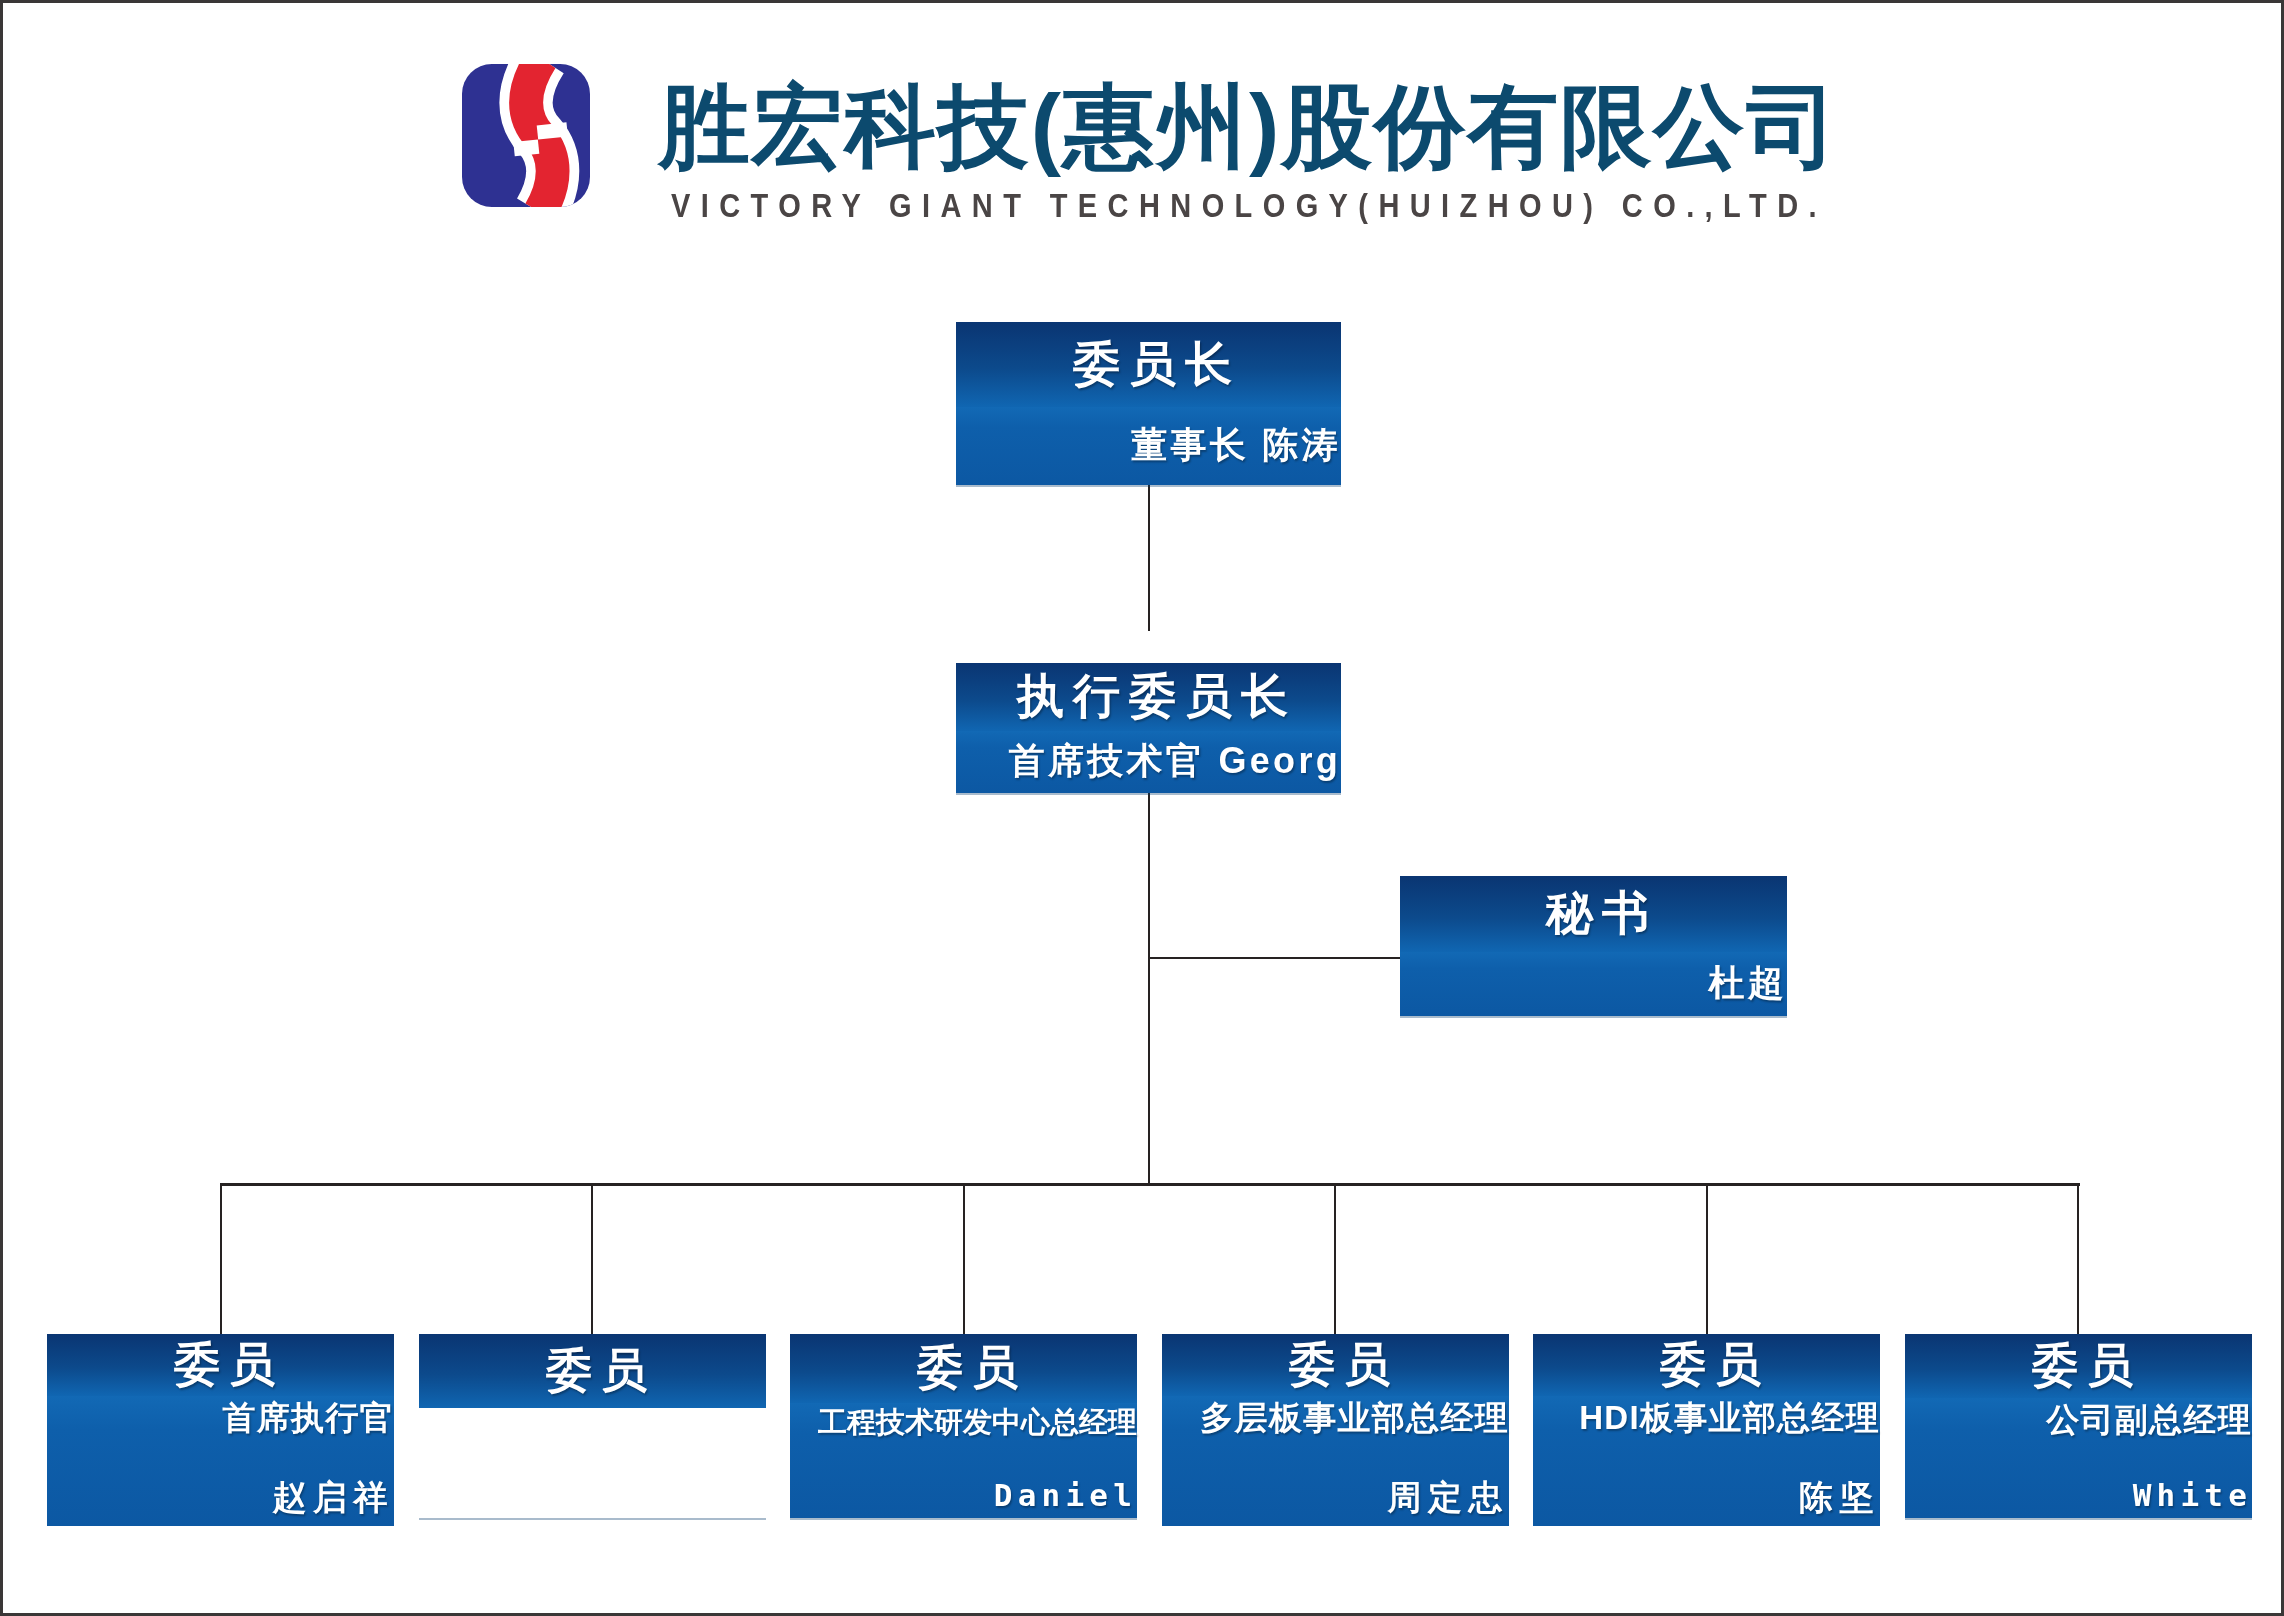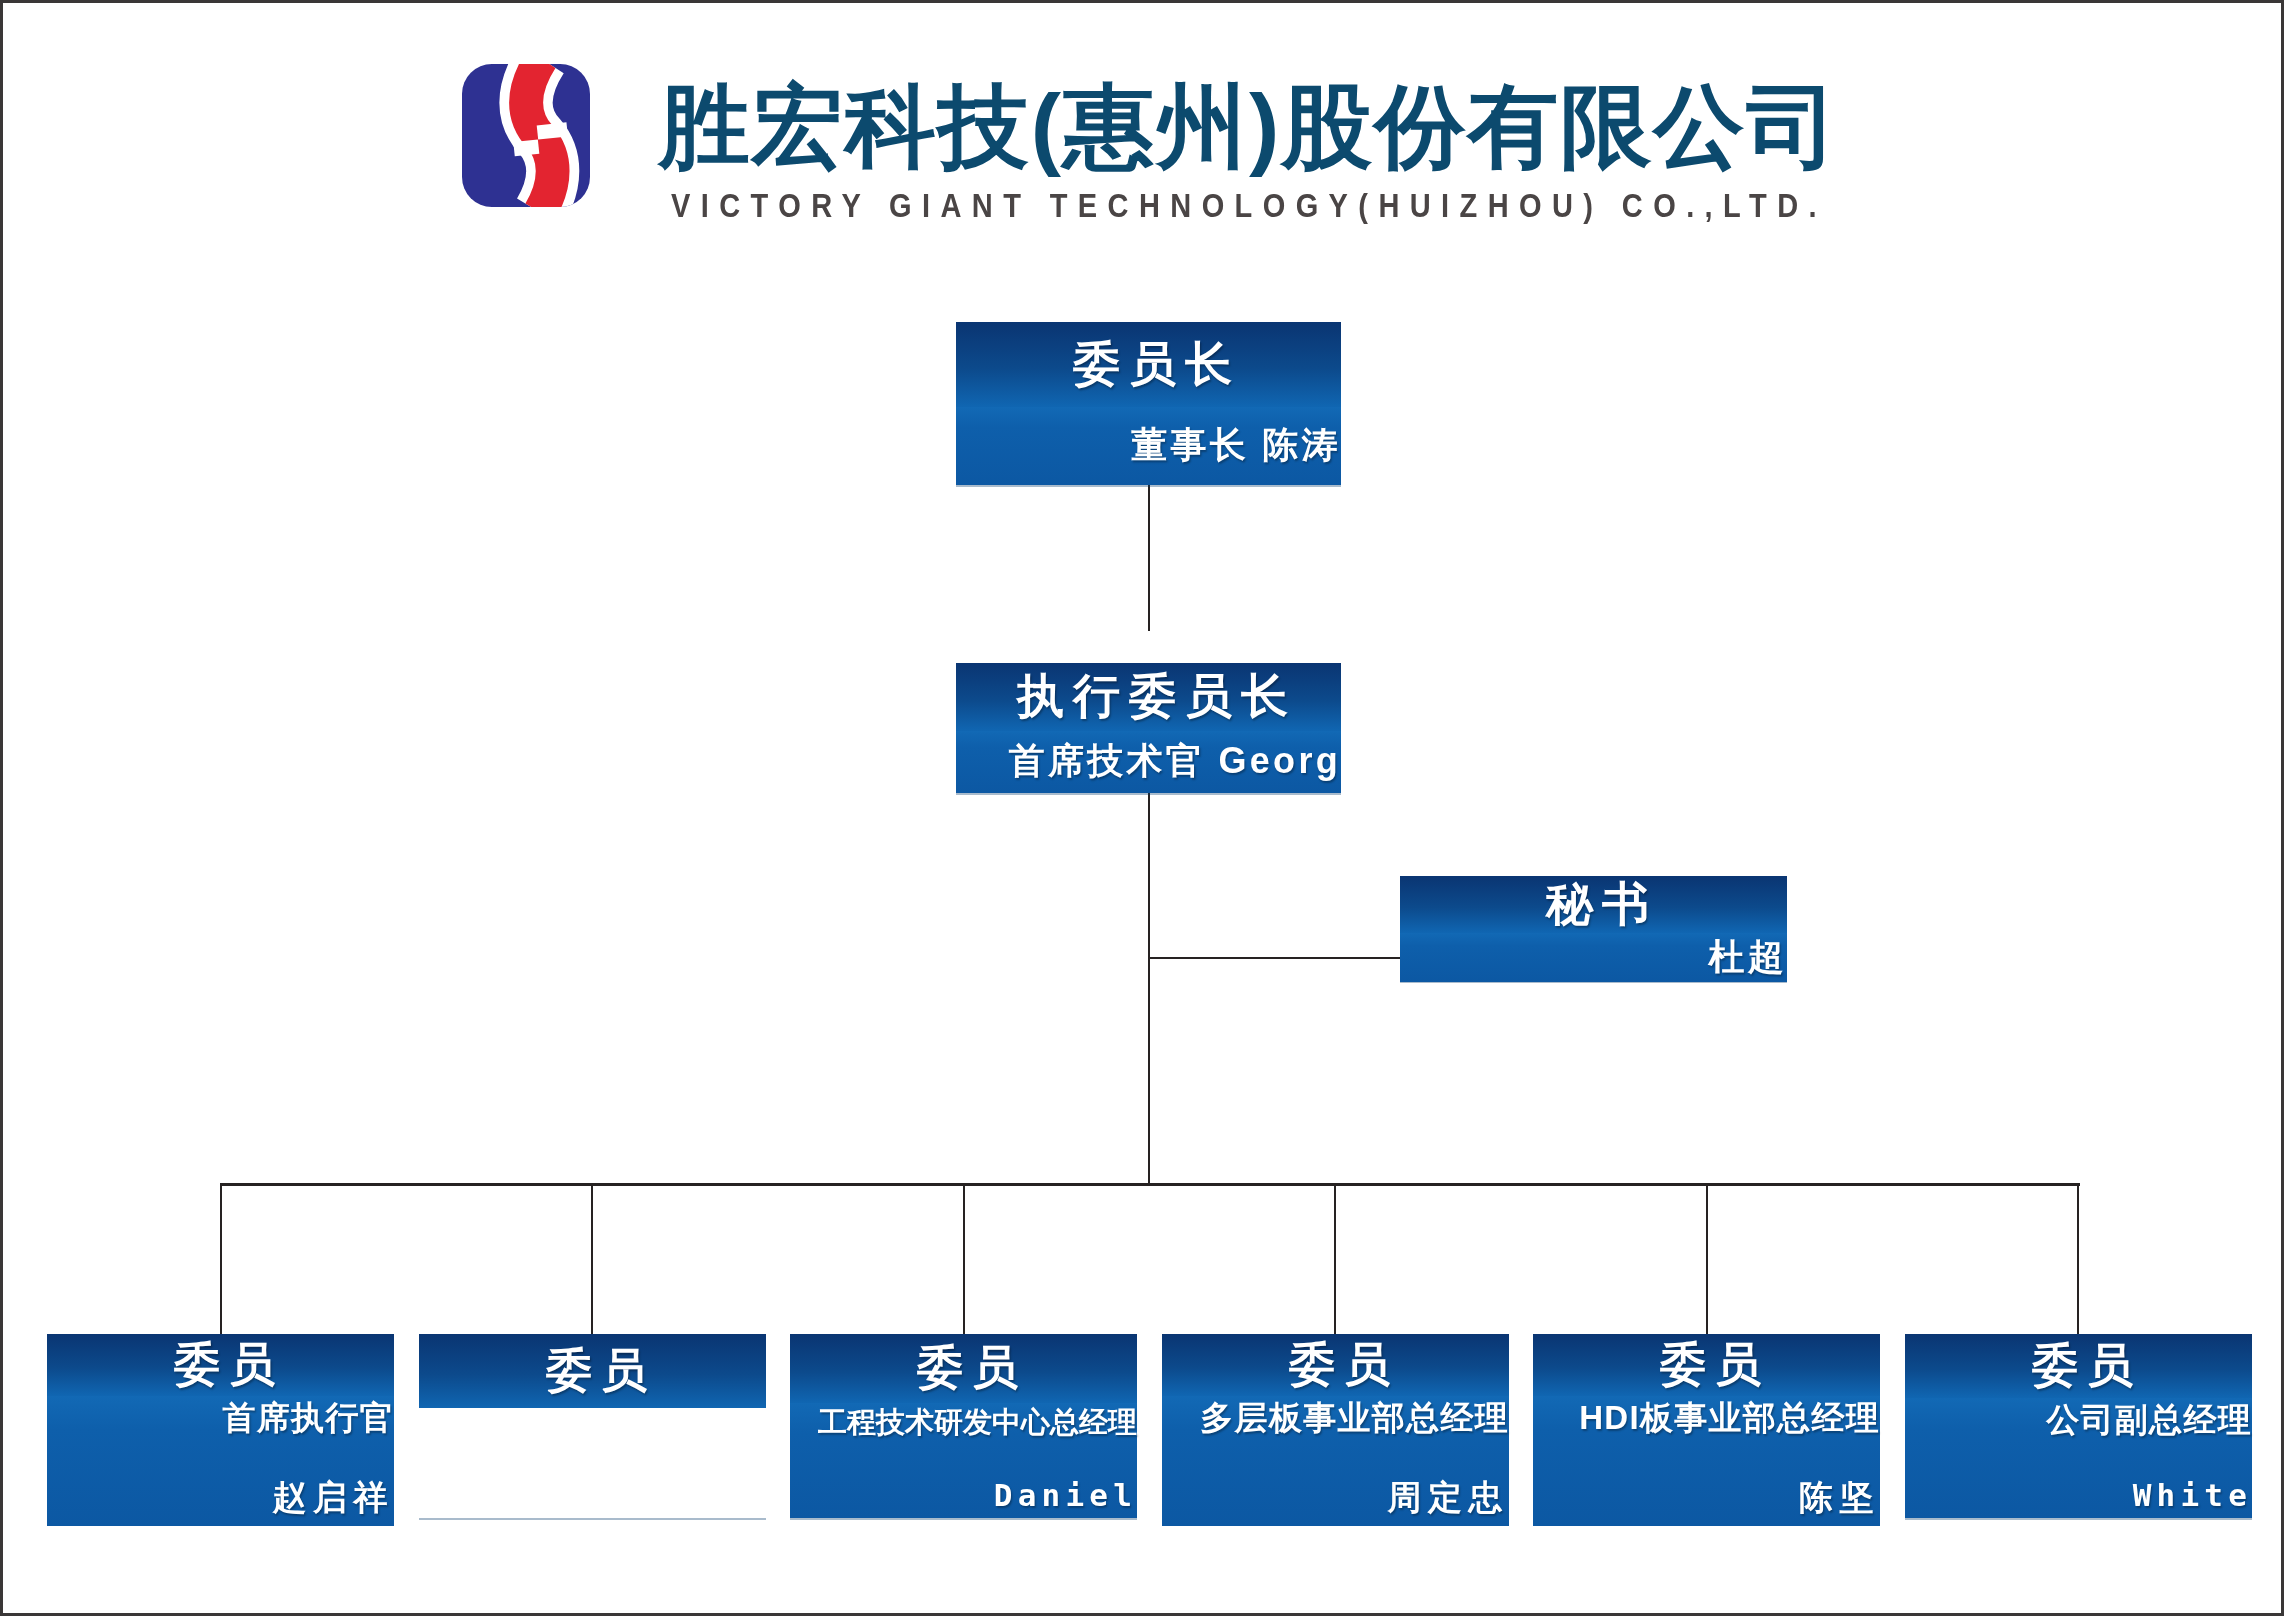--- a/index.html
+++ b/index.html
@@ -109,21 +109,21 @@
 
   <div class="node top" style="left:953px;top:628px;width:385px;height:130px;margin-top:32px;">
     <div class="ttl">
         <span class="t-big">执行委员长</span>
       </div>
     <div class="sub">
         <span class="s-big">首席技术官 Georg</span>
       </div>
   </div>
 
-  <div class="node top sec" style="left:1397px;top:873px;width:387px;height:105px;">
+  <div class="node top sec" style="left:1397px;top:873px;width:387px;height:140px;">
     <div class="ttl">
         <span class="t-big">秘书</span>
       </div>
     <div class="sub">
         <span class="s-big">杜超</span>
       </div>
   </div>
 
   <div class="node member" style="left:44px;top:1331px;width:347px;height:184px;">
     <div class="ttl">

